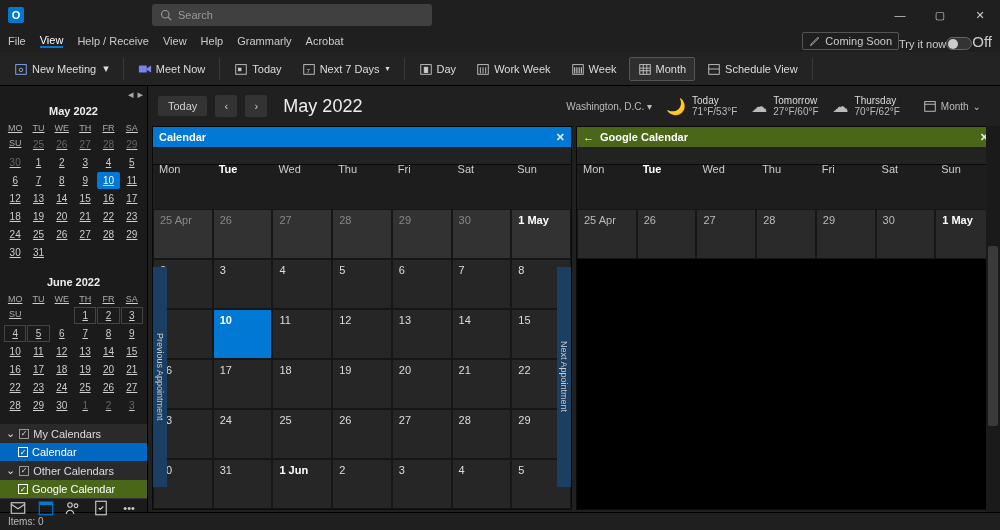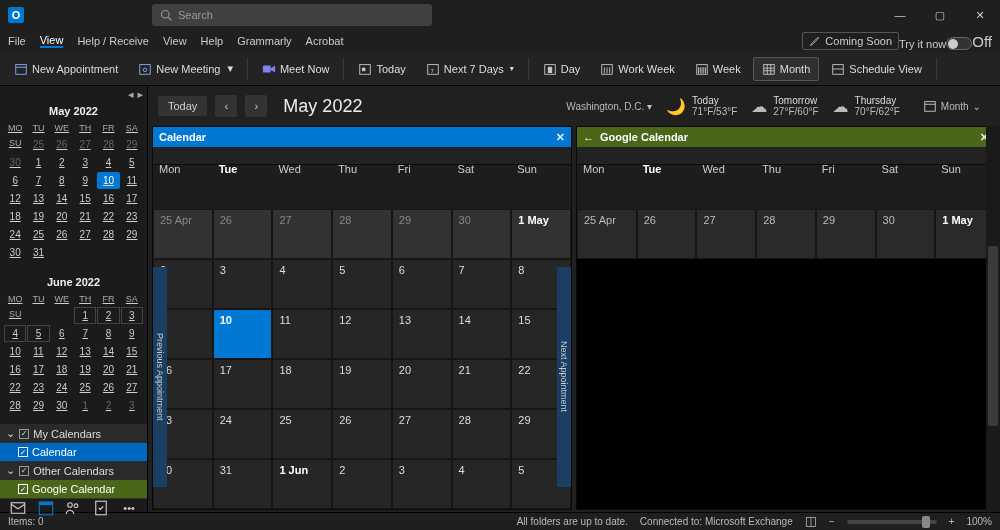--- a/index.html
+++ b/index.html
@@ -114,27 +114,20 @@
     <span>Try it now</span>
     <span class="toggle"></span>
     <span style="font-size:15px;">Off</span>
   </div>
 </div>
 
 <div class="ribbon">
   <div class="rbtn">
       <span class="ricon"><svg viewBox="0 0 16 16" fill="none" stroke="#8ab4f8">
           <rect x="2" y="3" width="12" height="11"></rect>
-          <line x1="2" y1="6" x2="14" y2="6"></line>
-        </svg></span>
-      <span>New Appointment</span>
-    </div>
-  <div class="rbtn">
-      <span class="ricon"><svg viewBox="0 0 16 16" fill="none" stroke="#8ab4f8">
-          <rect x="2" y="3" width="12" height="11"></rect>
           <circle cx="8" cy="9" r="2"></circle>
         </svg></span>
       <span>New Meeting</span>
       <span style="margin-left:3px;">▾</span>
     </div>
   <div class="divider"></div>
   <div class="rbtn">
       <span class="ricon"><svg viewBox="0 0 16 16" fill="#7b83eb">
           <rect x="1" y="4" width="9" height="8" rx="1"></rect>
           <path d="M10 7l5-3v8l-5-3z"></path>
@@ -547,25 +540,13 @@
     </div>
 
     <div class="scrollbar">
         <div class="scroll-thumb"></div>
       </div>
   </div>
 </div>
 
 <div class="status">
   <span>Items: 0</span>
-  <div class="sp">
-    <span>All folders are up to date.</span>
-    <span>Connected to: Microsoft Exchange</span>
-    <svg width="12" height="12" viewBox="0 0 16 16" fill="none" stroke="#bbb">
-        <rect x="2" y="2" width="12" height="12"></rect>
-        <line x1="8" y1="2" x2="8" y2="14"></line>
-      </svg>
-    <span>−</span>
-    <div class="zoom-slider"></div>
-    <span>+</span>
-    <span>100%</span>
-  </div>
 </div>
 
 </body></html>

